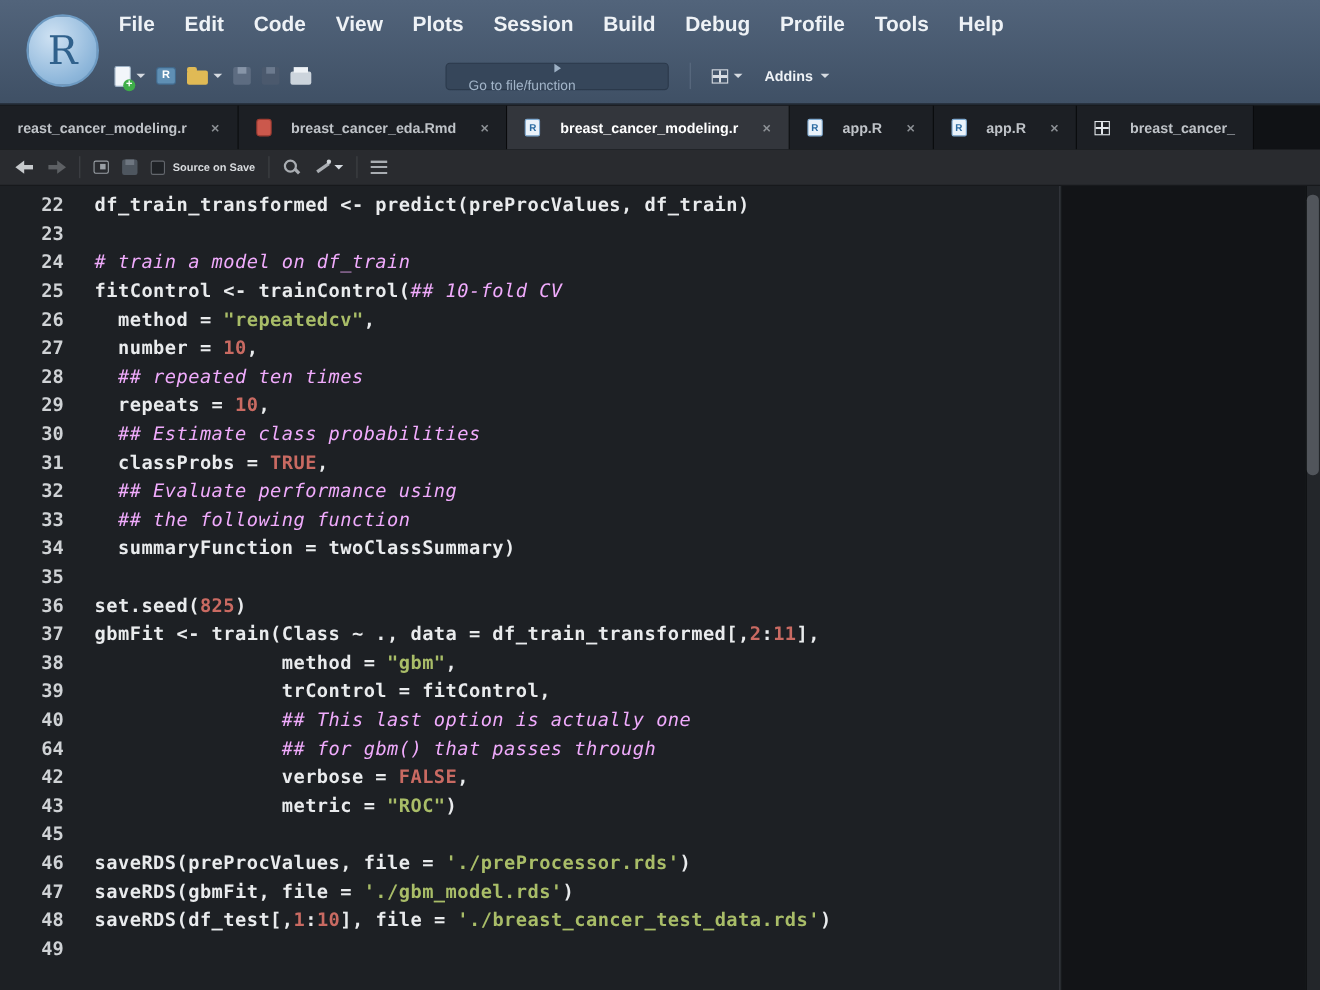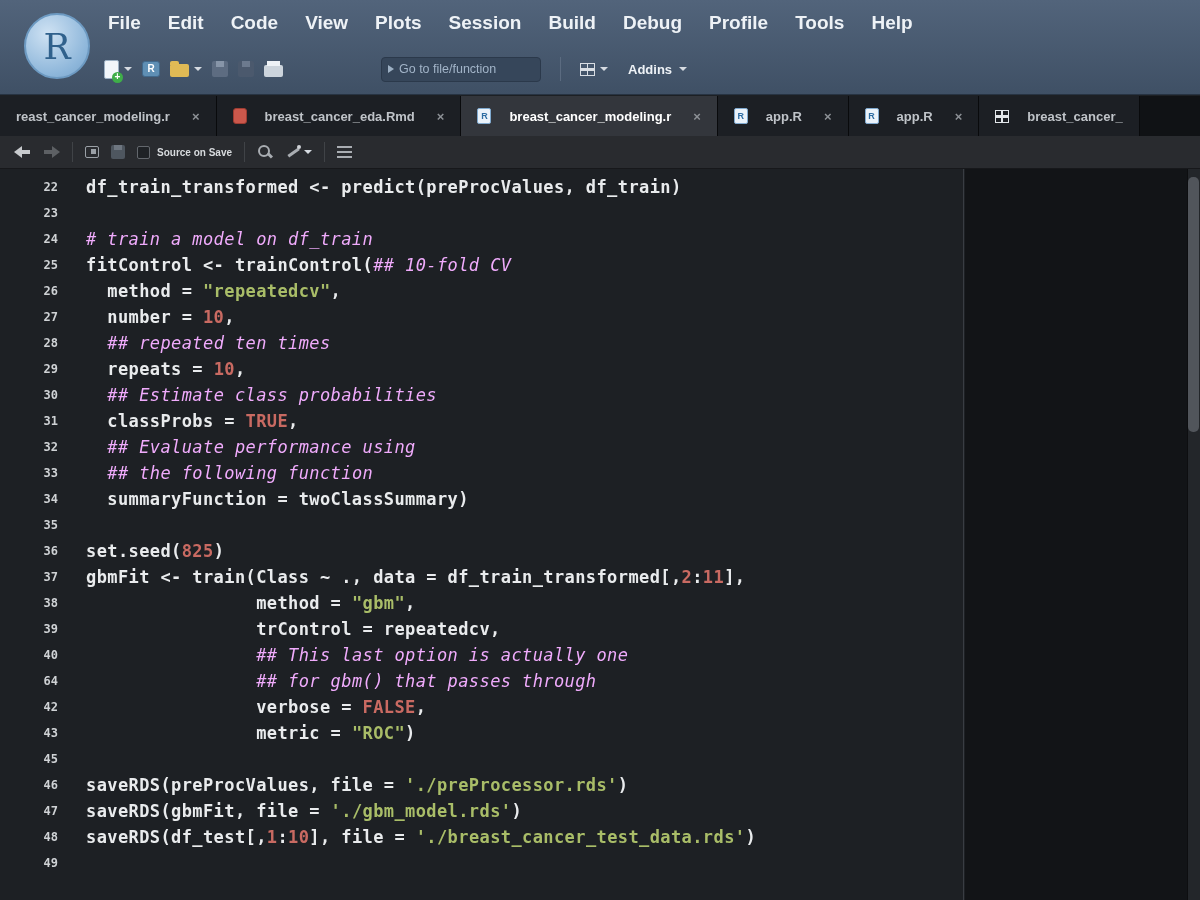--- a/index.html
+++ b/index.html
@@ -25,22 +25,22 @@
   .icon-proj { width:18px; height:16px; background:#5f8fb4; border:1px solid #41698c; border-radius:3px;
     color:#fff; font-size:10px; font-weight:bold; text-align:center; line-height:14px; }
   .icon-folder { position:relative; width:19px; height:13px; background:#e0ba55; border-radius:2px; margin-top:3px;}
   .icon-folder::before { content:''; position:absolute; left:0; top:-3px; width:9px; height:4px; background:#e0ba55; border-radius:2px 2px 0 0; }
   .icon-save { position:relative; width:16px; height:16px; background:#5d6c81; border-radius:2px; }
   .icon-save::before { content:''; position:absolute; left:4px; top:0; width:8px; height:6px; background:#8795a8; }
   .icon-saveall { position:relative; width:16px; height:16px; background:#4b596d; border-radius:2px; }
   .icon-saveall::before { content:''; position:absolute; left:4px; top:0; width:8px; height:6px; background:#6c7a8e; }
   .icon-print { position:relative; width:19px; height:12px; background:#ccd4dc; border-radius:2px; margin-top:4px; }
   .icon-print::before { content:''; position:absolute; left:3px; top:-4px; width:13px; height:5px; background:#eef2f6; }
-  .goto-field { margin-left:88px; position:relative; width:160px; height:25px; background:#36465a;
-    border:1px solid #2b394b; border-radius:4px; display:flex; align-items:center; padding:0 6px; gap:5px; }
+  .goto-field { margin-left:112px; position:relative; width:203px; height:25px; background:#36465a;
+    border:1px solid #2b394b; border-radius:4px; display:flex; align-items:center; padding:0 6px; gap:5px;flex-direction:column; }
   .goto-arrow { width:0; height:0; border-top:4px solid transparent; border-bottom:4px solid transparent; border-left:6px solid #9db0c4; }
   .goto-field input { flex:1; background:transparent; border:none; outline:none; color:#aebfd2; font-size:12.5px; font-family:"Liberation Sans",sans-serif; }
   .goto-field input::placeholder { color:#a2b4c8; opacity:1; }
   .vsep { width:1px; height:24px; background:#5b6b80; margin:0 9px; }
   .icon-grid { width:15px; height:13px; border:1.5px solid #d8dde3;
     background:linear-gradient(to right,transparent 44%,#d8dde3 44%,#d8dde3 56%,transparent 56%),
                linear-gradient(to bottom,transparent 40%,#d8dde3 40%,#d8dde3 60%,transparent 60%); }
   .addins { display:flex; align-items:center; gap:4px; color:#eef2f6; font-size:13px; font-weight:bold; margin-left:10px; }
 
   
@@ -81,21 +81,21 @@
   .icon-wand::before { content:''; position:absolute; left:2px; top:7px; width:13px; height:2.5px; background:#a9adb2; transform:rotate(-35deg); }
   .icon-wand::after { content:''; position:absolute; right:0px; top:1px; width:4px; height:4px; background:#cfd3d7; border-radius:50%; }
   .icon-outline { width:15px; height:13px;
     background:linear-gradient(#a9adb2 0 2px,transparent 2px 5px,#a9adb2 5px 7px,transparent 7px 10px,#a9adb2 10px 12px,transparent 12px); }
 
   
   .editor { position:absolute; top:169px; left:0; width:1200px; height:731px; background:#1d2024; overflow:hidden; }
   .code-lines { padding-top:5px; }
   .cl { height:26px; line-height:26px; white-space:pre; }
   .ln { display:inline-block; width:58px; text-align:right; padding-right:0; color:#cfd2d5;
-    font-family:"DejaVu Sans Mono", monospace; font-size:12px; font-weight:bold; vertical-align:top; }
+    font-family:"DejaVu Sans Mono", monospace; font-size:17px; font-weight:bold; vertical-align:top; }
   .ct { display:inline-block; padding-left:28px; font-family:"DejaVu Sans Mono", monospace; font-size:17px;
     font-weight:600; letter-spacing:0.4px; white-space:pre; vertical-align:top; }
   .tk-p { color:#e9ebed; }
   .tk-c { color:#f0abfc; font-style:italic; font-weight:normal; }
   .tk-s { color:#a9bd68; }
   .tk-n { color:#c96a62; }
   .margin-line { position:absolute; left:963px; top:0; width:1px; height:731px; background:#393d43; }
   .right-dark { position:absolute; left:965px; top:0; width:222px; height:731px; background:#121417; }
   .scrollbar-track { position:absolute; right:0; top:0; width:13px; height:731px; background:#23262a; border-left:1px solid #0d0e10; }
   .scrollbar-thumb { position:absolute; right:1px; top:8px; width:11px; height:255px; background:#51555b; border-radius:5px; }
@@ -222,21 +222,21 @@
         <div class="cl"><span class="ln">29</span><span class="ct"><span class="tk-p">  repeats = </span><span class="tk-n">10</span><span class="tk-p">,</span></span></div>
         <div class="cl"><span class="ln">30</span><span class="ct"><span class="tk-p">  </span><span class="tk-c">## Estimate class probabilities</span></span></div>
         <div class="cl"><span class="ln">31</span><span class="ct"><span class="tk-p">  classProbs = </span><span class="tk-n">TRUE</span><span class="tk-p">,</span></span></div>
         <div class="cl"><span class="ln">32</span><span class="ct"><span class="tk-p">  </span><span class="tk-c">## Evaluate performance using</span></span></div>
         <div class="cl"><span class="ln">33</span><span class="ct"><span class="tk-p">  </span><span class="tk-c">## the following function</span></span></div>
         <div class="cl"><span class="ln">34</span><span class="ct"><span class="tk-p">  summaryFunction = twoClassSummary)</span></span></div>
         <div class="cl"><span class="ln">35</span><span class="ct"></span></div>
         <div class="cl"><span class="ln">36</span><span class="ct"><span class="tk-p">set.seed(</span><span class="tk-n">825</span><span class="tk-p">)</span></span></div>
         <div class="cl"><span class="ln">37</span><span class="ct"><span class="tk-p">gbmFit &lt;- train(Class ~ ., data = df_train_transformed[,</span><span class="tk-n">2</span><span class="tk-p">:</span><span class="tk-n">11</span><span class="tk-p">],</span></span></div>
         <div class="cl"><span class="ln">38</span><span class="ct"><span class="tk-p">                method = </span><span class="tk-s">"gbm"</span><span class="tk-p">,</span></span></div>
-        <div class="cl"><span class="ln">39</span><span class="ct"><span class="tk-p">                trControl = repeatedcv,</span></span></div>
+        <div class="cl"><span class="ln">39</span><span class="ct"><span class="tk-p">                trControl = fitControl,</span></span></div>
         <div class="cl"><span class="ln">40</span><span class="ct"><span class="tk-p">                </span><span class="tk-c">## This last option is actually one</span></span></div>
         <div class="cl"><span class="ln">64</span><span class="ct"><span class="tk-p">                </span><span class="tk-c">## for gbm() that passes through</span></span></div>
         <div class="cl"><span class="ln">42</span><span class="ct"><span class="tk-p">                verbose = </span><span class="tk-n">FALSE</span><span class="tk-p">,</span></span></div>
         <div class="cl"><span class="ln">43</span><span class="ct"><span class="tk-p">                metric = </span><span class="tk-s">"ROC"</span><span class="tk-p">)</span></span></div>
         <div class="cl"><span class="ln">45</span><span class="ct"></span></div>
         <div class="cl"><span class="ln">46</span><span class="ct"><span class="tk-p">saveRDS(preProcValues, file = </span><span class="tk-s">'./preProcessor.rds'</span><span class="tk-p">)</span></span></div>
         <div class="cl"><span class="ln">47</span><span class="ct"><span class="tk-p">saveRDS(gbmFit, file = </span><span class="tk-s">'./gbm_model.rds'</span><span class="tk-p">)</span></span></div>
         <div class="cl"><span class="ln">48</span><span class="ct"><span class="tk-p">saveRDS(df_test[,</span><span class="tk-n">1</span><span class="tk-p">:</span><span class="tk-n">10</span><span class="tk-p">], file = </span><span class="tk-s">'./breast_cancer_test_data.rds'</span><span class="tk-p">)</span></span></div>
         <div class="cl"><span class="ln">49</span><span class="ct"></span></div>
       </div>

